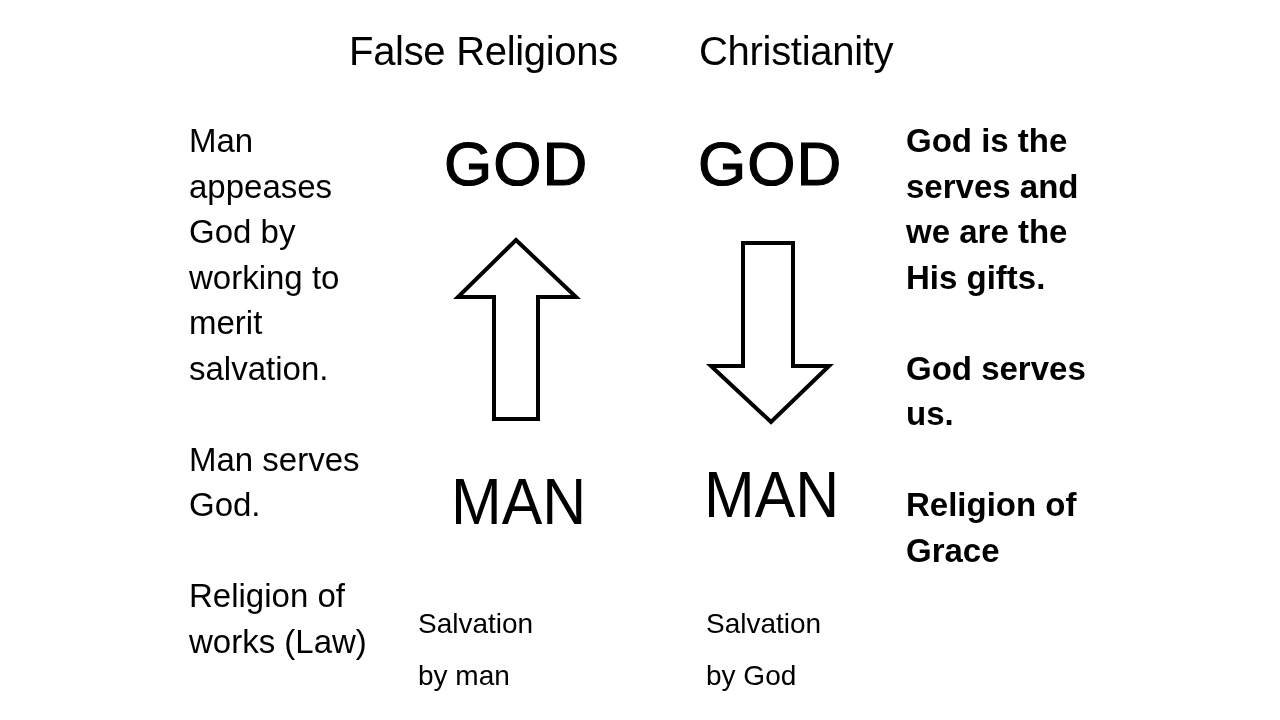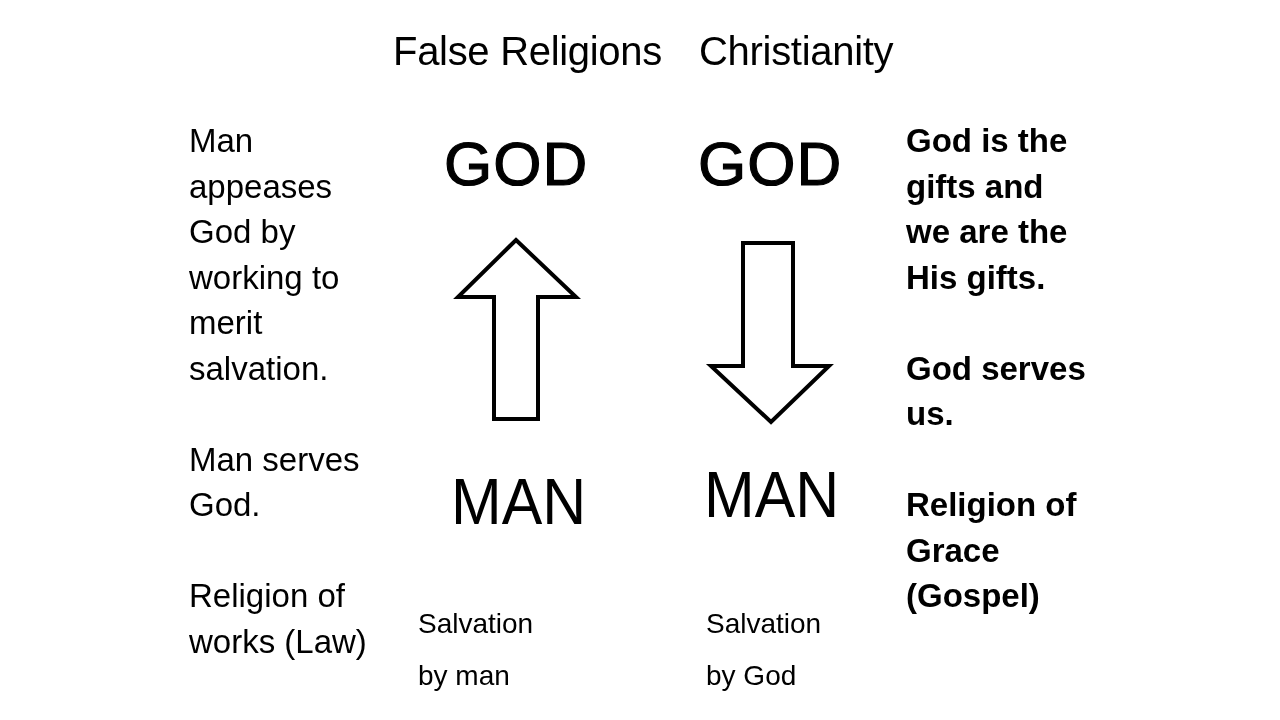--- a/index.html
+++ b/index.html
@@ -44,21 +44,21 @@
     .salvation {
       font-size: 28px;
       line-height: 52px;
     }
     .salvation .line { display: block; }
     svg.arrow { position: absolute; overflow: visible; }
   </style>
 </head>
 <body>
 
-<div class="abs col-title" style="left:349px; top:28px;margin-left:44px;">False Religions</div>
+<div class="abs col-title" style="left:349px; top:28px;">False Religions</div>
 <div class="abs col-title" style="left:699px; top:28px;">Christianity</div>
 
 <div class="abs side-text" style="left:189px; top:118px;">
   <span class="line">Man</span>
   <span class="line">appeases</span>
   <span class="line">God by</span>
   <span class="line">working to</span>
   <span class="line">merit</span>
   <span class="line">salvation.</span>
   <span class="gap"></span>
@@ -90,23 +90,22 @@
 
 <div class="abs big-word-man" style="left:704px; top:463px;">MAN</div>
 
 <div class="abs salvation" style="left:706px; top:598px;">
   <span class="line">Salvation</span>
   <span class="line">by God</span>
 </div>
 
 <div class="abs side-text" style="left:906px; top:118px;font-weight:bold;">
   <span class="line">God is the</span>
-  <span class="line">gifts and</span>
+  <span class="line">serves and</span>
   <span class="line">we are the</span>
   <span class="line">His gifts.</span>
   <span class="gap"></span>
   <span class="line">God serves</span>
   <span class="line">us.</span>
   <span class="gap"></span>
   <span class="line">Religion of</span>
   <span class="line">Grace</span>
-  <span class="line">(Gospel)</span>
 </div>
 
 </body></html>

